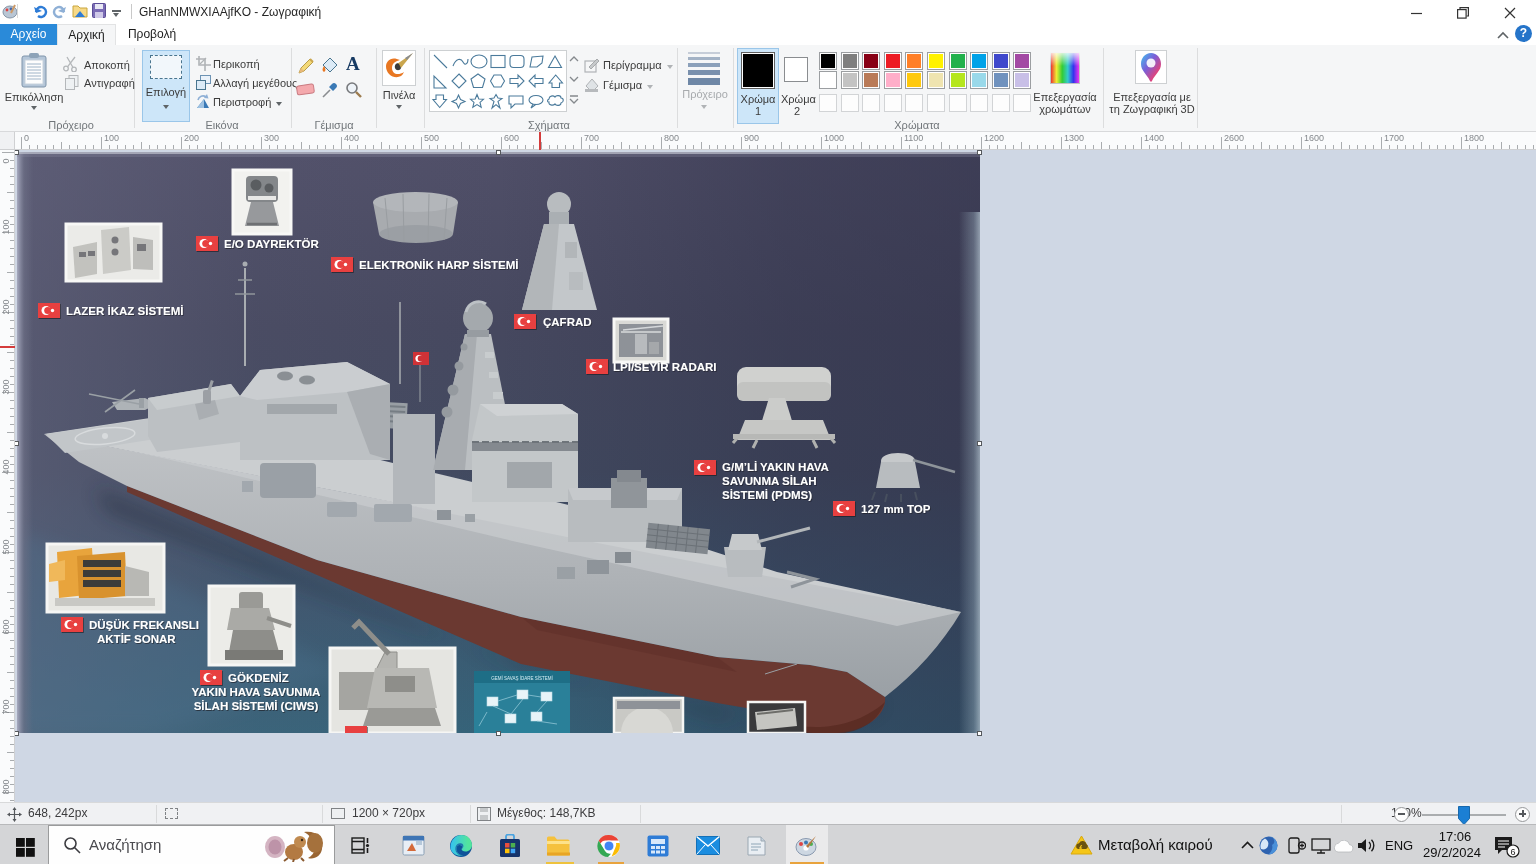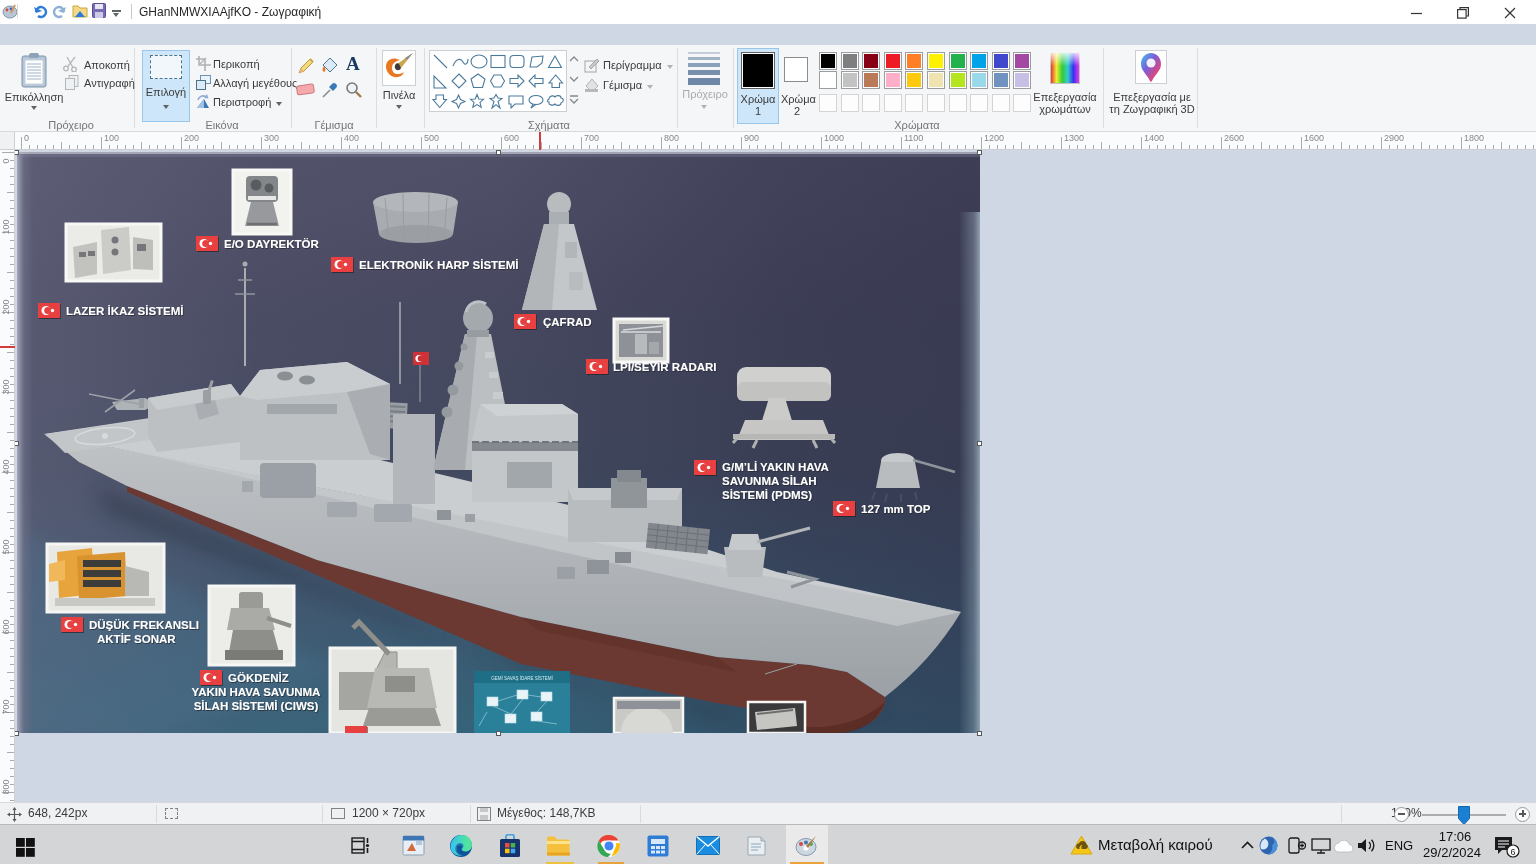--- a/index.html
+++ b/index.html
@@ -84,20 +84,29 @@
         </svg></div>
     <div class="winbtn" style="left:1440px;"><svg width="12" height="12" viewBox="0 0 12 12" style="margin-top:7px">
           <rect x="0.6" y="2.6" width="8.5" height="8.5" fill="none" stroke="#333" stroke-width="1.2"></rect>
           <path d="M3 2.5 V0.6 H11.4 V9 H9.6" fill="none" stroke="#333" stroke-width="1.2"></path>
         </svg></div>
     <div class="winbtn" style="left:1487px;"><svg width="12" height="12" viewBox="0 0 12 12" style="margin-top:7px">
           <path d="M1 1 L11 11 M11 1 L1 11" stroke="#333" stroke-width="1.2"></path>
         </svg></div>
   </div>
 
+  <div id="tabrow">
+    <div class="tab" id="tab-file">Αρχείο</div>
+    <div class="tab" id="tab-home">Αρχική</div>
+    <div class="tab" id="tab-view">Προβολή</div>
+    <svg class="abs" style="left:1496px;top:6px" width="14" height="10" viewBox="0 0 14 10">
+        <path d="M2 8 L7 3 L12 8" fill="none" stroke="#5f6467" stroke-width="1.6"></path>
+      </svg>
+    <div class="abs" style="left:1515px;top:1px;width:17px;height:17px;border-radius:50%;background:#2574c9;color:#fff;font-size:12px;font-weight:bold;text-align:center;line-height:17px;">?</div>
+  </div>
 
   <div id="ribbon">
     
     <div class="gsep" style="left:134px"></div>
     <div class="gsep" style="left:291px"></div>
     <div class="gsep" style="left:376px"></div>
     <div class="gsep" style="left:424px"></div>
     <div class="gsep" style="left:677px"></div>
     <div class="gsep" style="left:733px"></div>
     <div class="gsep" style="left:1103px"></div>
@@ -496,21 +505,21 @@
       <div class="abs" style="left:1309px;top:13px;width:1px;height:4px;background:#a9acaf"></div>
       <div class="abs" style="left:1317px;top:13px;width:1px;height:4px;background:#a9acaf"></div>
       <div class="abs" style="left:1325px;top:13px;width:1px;height:4px;background:#a9acaf"></div>
       <div class="abs" style="left:1333px;top:13px;width:1px;height:4px;background:#a9acaf"></div>
       <div class="abs" style="left:1341px;top:10px;width:1px;height:7px;background:#a9acaf"></div>
       <div class="abs" style="left:1349px;top:13px;width:1px;height:4px;background:#a9acaf"></div>
       <div class="abs" style="left:1357px;top:13px;width:1px;height:4px;background:#a9acaf"></div>
       <div class="abs" style="left:1365px;top:13px;width:1px;height:4px;background:#a9acaf"></div>
       <div class="abs" style="left:1373px;top:13px;width:1px;height:4px;background:#a9acaf"></div>
       <div class="abs" style="left:1381px;top:5px;width:1px;height:12px;background:#a9acaf"></div>
-      <div class="rnum" style="left:1384px">2900</div>
+      <div class="rnum" style="left:1384px">1700</div>
       <div class="abs" style="left:1389px;top:13px;width:1px;height:4px;background:#a9acaf"></div>
       <div class="abs" style="left:1397px;top:13px;width:1px;height:4px;background:#a9acaf"></div>
       <div class="abs" style="left:1405px;top:13px;width:1px;height:4px;background:#a9acaf"></div>
       <div class="abs" style="left:1413px;top:13px;width:1px;height:4px;background:#a9acaf"></div>
       <div class="abs" style="left:1421px;top:10px;width:1px;height:7px;background:#a9acaf"></div>
       <div class="abs" style="left:1429px;top:13px;width:1px;height:4px;background:#a9acaf"></div>
       <div class="abs" style="left:1437px;top:13px;width:1px;height:4px;background:#a9acaf"></div>
       <div class="abs" style="left:1445px;top:13px;width:1px;height:4px;background:#a9acaf"></div>
       <div class="abs" style="left:1453px;top:13px;width:1px;height:4px;background:#a9acaf"></div>
       <div class="abs" style="left:1461px;top:5px;width:1px;height:12px;background:#a9acaf"></div>
@@ -1024,20 +1033,37 @@
     <div class="abs" style="left:1522px;top:7px;width:1.5px;height:7px;background:#55585c"></div>
   </div>
 
   <div id="taskbar">
     <svg class="abs" style="left:16px;top:13px" width="19" height="19" viewBox="0 0 19 19" fill="#111">
       <rect x="0" y="0" width="8.8" height="8.8"></rect>
         <rect x="10" y="0" width="8.8" height="8.8"></rect>
       <rect x="0" y="10" width="8.8" height="8.8"></rect>
         <rect x="10" y="10" width="8.8" height="8.8"></rect>
     </svg>
+    <div id="searchbox">
+      <svg class="abs" style="left:14px;top:10px" width="18" height="18" viewBox="0 0 18 18">
+        <circle cx="7.5" cy="7.5" r="5.5" fill="none" stroke="#3c3c41" stroke-width="1.6"></circle>
+        <path d="M11.5 11.5 L17 17" stroke="#3c3c41" stroke-width="1.6"></path>
+      </svg>
+      <div class="abs" style="left:40px;top:10px;font-size:15px;color:#4a4a4f;">Αναζήτηση</div>
+      <svg class="abs" style="left:215px;top:4px" width="66" height="32" viewBox="0 0 66 32">
+        <ellipse cx="11" cy="17" rx="10" ry="11" fill="#d4b4c2"></ellipse>
+        <ellipse cx="11" cy="17" rx="6.5" ry="7.5" fill="#bd93a8"></ellipse>
+        <ellipse cx="30" cy="22" rx="9" ry="8" fill="#b37a42"></ellipse>
+        <circle cx="36" cy="12" r="6" fill="#c08a50"></circle>
+        <path d="M40 2 C52 0 60 8 58 19 C57 26 50 30 44 28 C52 24 54 14 47 8 C45 5 42 3 40 2 Z" fill="#9a6532"></path>
+        <ellipse cx="51" cy="13" rx="8" ry="10" fill="#a5713c"></ellipse>
+        <path d="M24 28 L20 31 M30 29 L29 32 M37 28 L40 31" stroke="#8a5a30" stroke-width="2"></path>
+        <circle cx="38" cy="10" r="1.2" fill="#3a2a18"></circle>
+      </svg>
+    </div>
 
     <svg class="abs" style="left:351px;top:12px" width="19" height="17" viewBox="0 0 19 17" stroke="#1b1b1b" fill="none" stroke-width="1.4">
       <rect x="1" y="1" width="12" height="15"></rect>
         <path d="M1 4.5 h12 M1 12.5 h12"></path>
       <path d="M16.5 1 v5 M16.5 11 v5" stroke-width="1.6"></path>
         <circle cx="16.5" cy="8.5" r="1.6" fill="#1b1b1b" stroke="none"></circle>
     </svg>
 
     <svg class="abs" style="left:402px;top:10px" width="23" height="21" viewBox="0 0 23 21">
       <rect x="1" y="1" width="21" height="19" rx="1.5" fill="#e8eef5" stroke="#8aa0b5"></rect>

